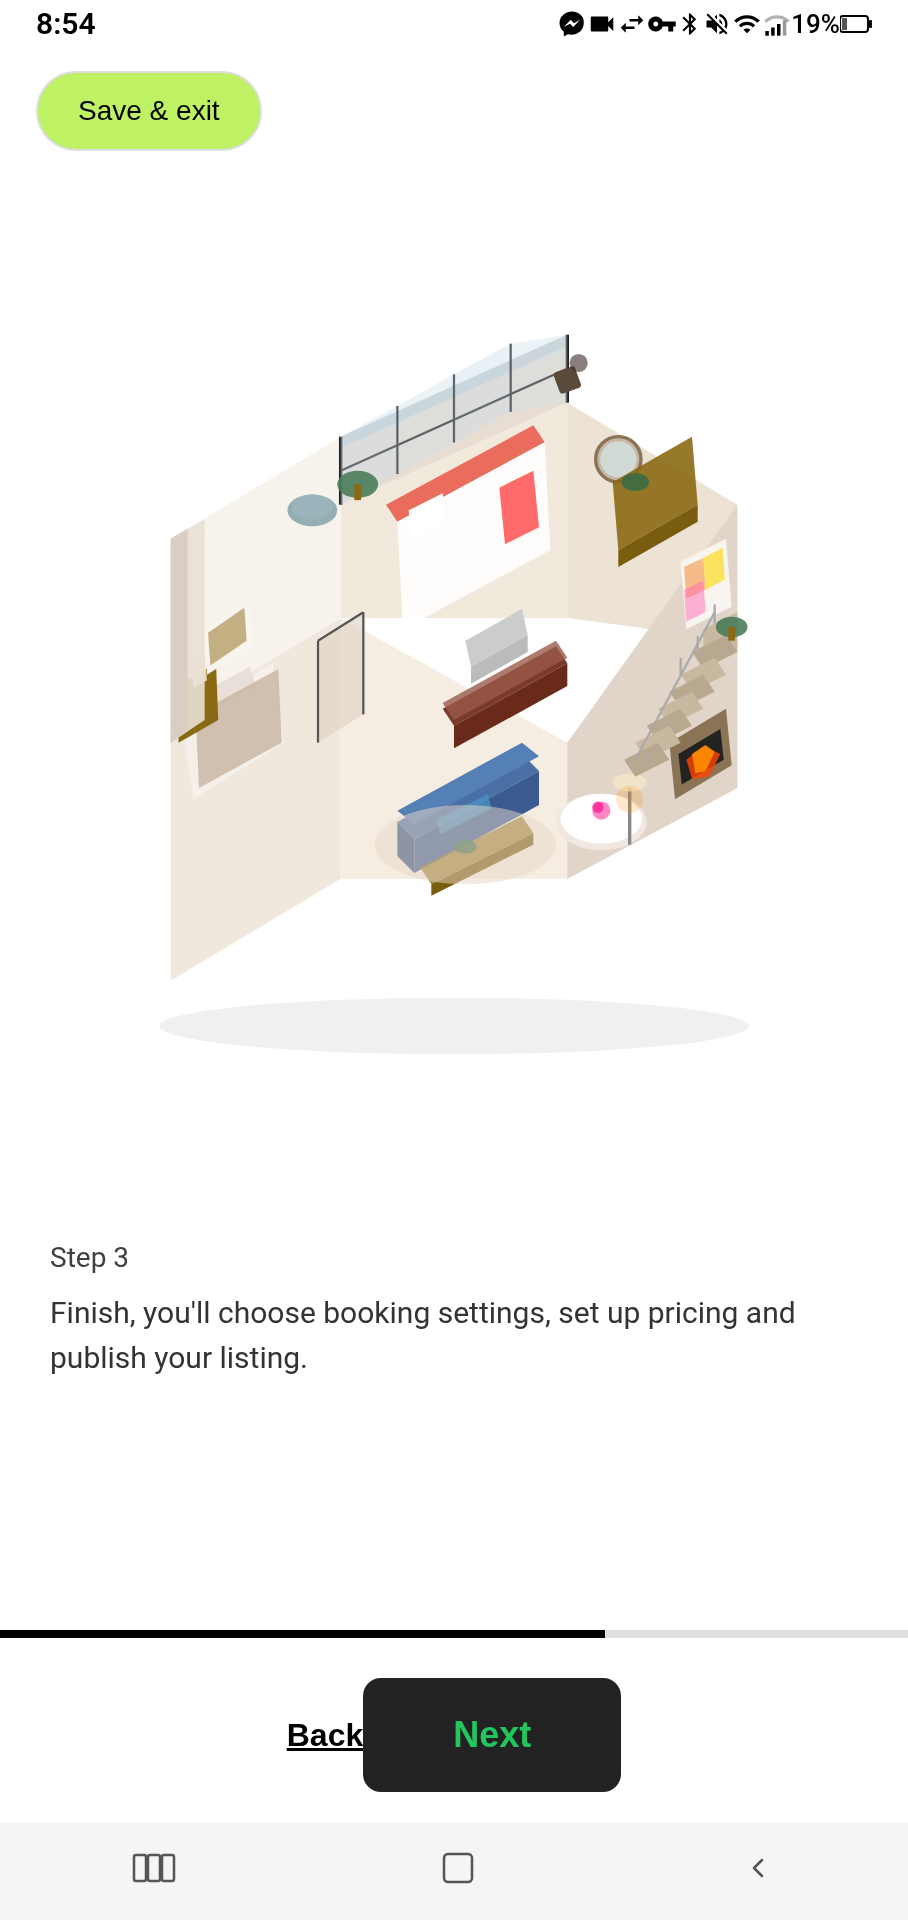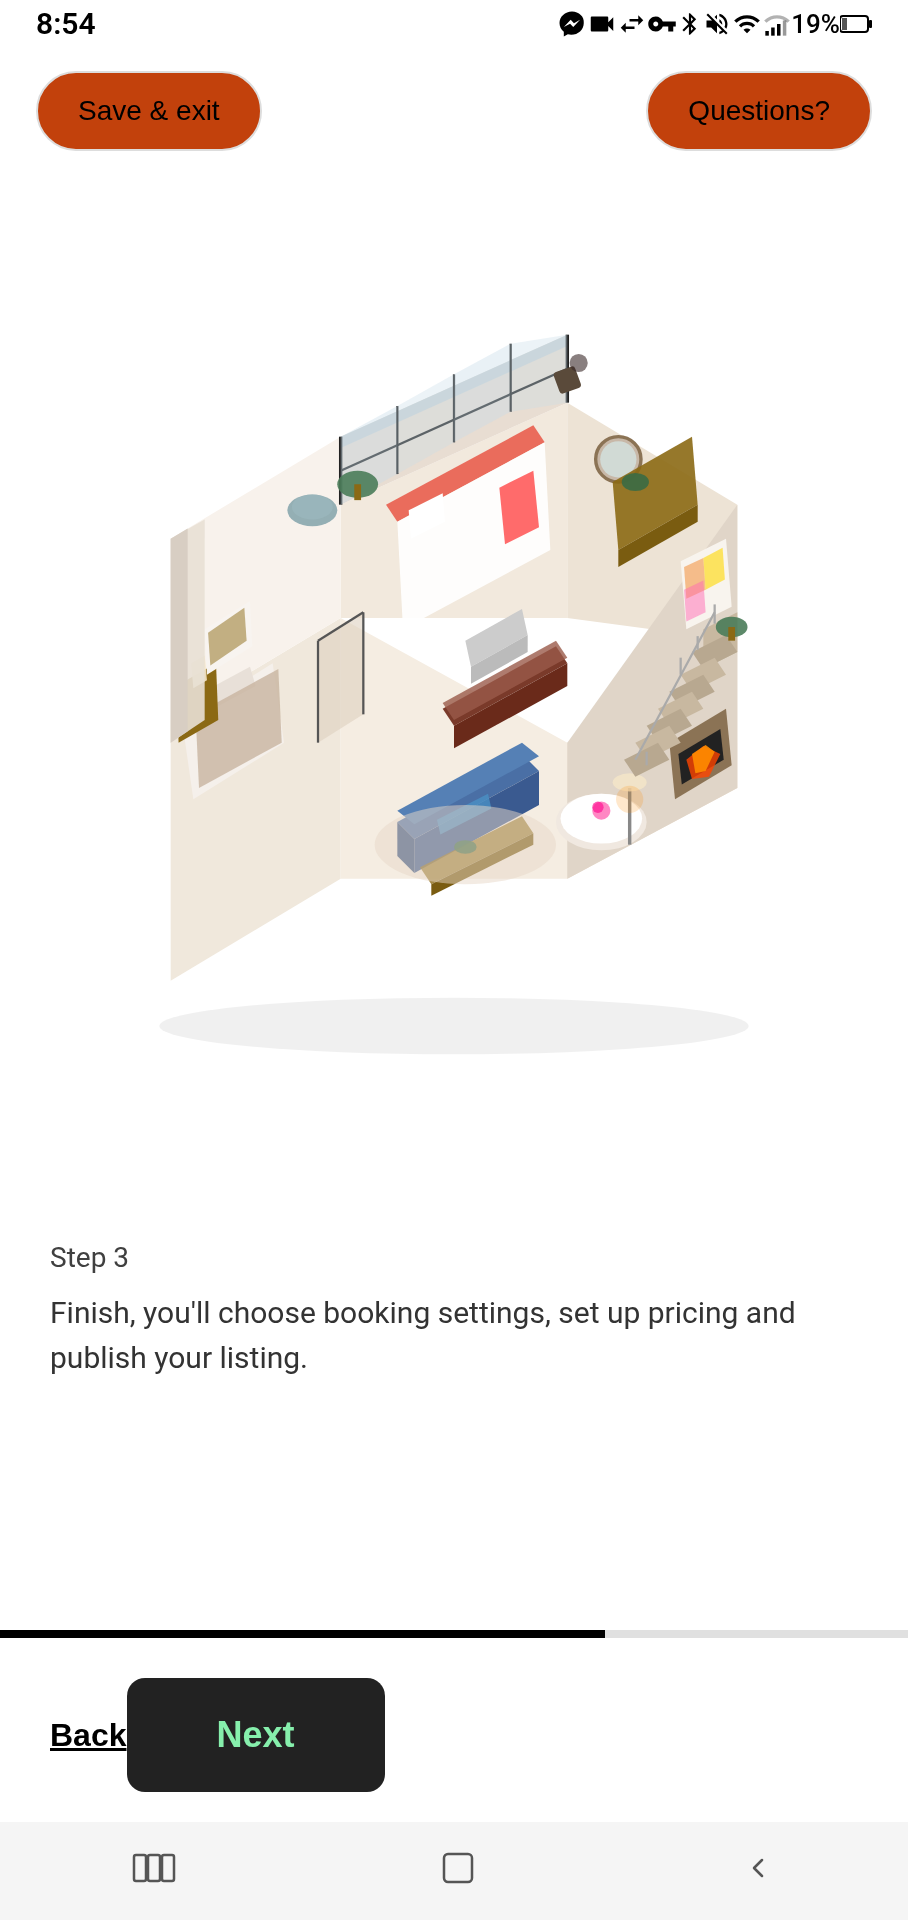--- a/index.html
+++ b/index.html
@@ -44,21 +44,21 @@
     
     .top-nav {
       display: flex;
       justify-content: space-between;
       align-items: center;
       padding: 20px 36px 30px;
     }
 
     .nav-btn {
       border: 2px solid #ddd;
-      background: #c2410c;
+      background: #bef264;
       border-radius: 50px;
       padding: 22px 40px;
       font-size: 28px;
       font-weight: 500;
       cursor: pointer;
       color: #000;
     }
 
     
     .illustration-area {
@@ -131,39 +131,39 @@
 
     .progress-segment-3 {
       height: 8px;
       background: #e0e0e0;
       width: 33.34%;
     }
 
     
     .bottom-nav {
       display: flex;
-      justify-content: flex-start;
+      justify-content: center;
       align-items: center;
       padding: 40px 50px 30px;
       background: #fff;
     }
 
     .back-btn {
       background: none;
       border: none;
       font-size: 32px;
       font-weight: 600;
       text-decoration: underline;
       cursor: pointer;
       color: #000;
     }
 
     .next-btn {
       background: #222;
-      color: #86efac;
+      color: #22c55e;
       border: none;
       border-radius: 18px;
       padding: 36px 90px;
       font-size: 36px;
       font-weight: 600;
       cursor: pointer;
       min-width: 240px;
       text-align: center;
     }
 
@@ -235,21 +235,20 @@
     <svg width="32" height="20" viewBox="0 0 32 20" fill="currentColor">
       <rect x="0" y="2" width="28" height="16" rx="3" ry="3" fill="none" stroke="#000" stroke-width="2"></rect>
       <rect x="2" y="4" width="5" height="12" fill="#555"></rect>
       <rect x="29" y="6" width="3" height="8" rx="1" fill="#000"></rect>
     </svg>
   </div>
 </div>
 
 <div class="top-nav">
   <button class="nav-btn">Save &amp; exit</button>
-  <button class="nav-btn">Questions?</button>
 </div>
 
 <div class="illustration-area">
   <div class="house-illustration">
     
     <svg viewBox="0 0 600 660" xmlns="http://www.w3.org/2000/svg" class="house-svg">
 
       <ellipse cx="300" cy="630" rx="260" ry="25" fill="rgba(0,0,0,0.06)"></ellipse>
 
       <polygon points="50,360 200,270 200,500 50,590" fill="#f0e8dc"></polygon>

